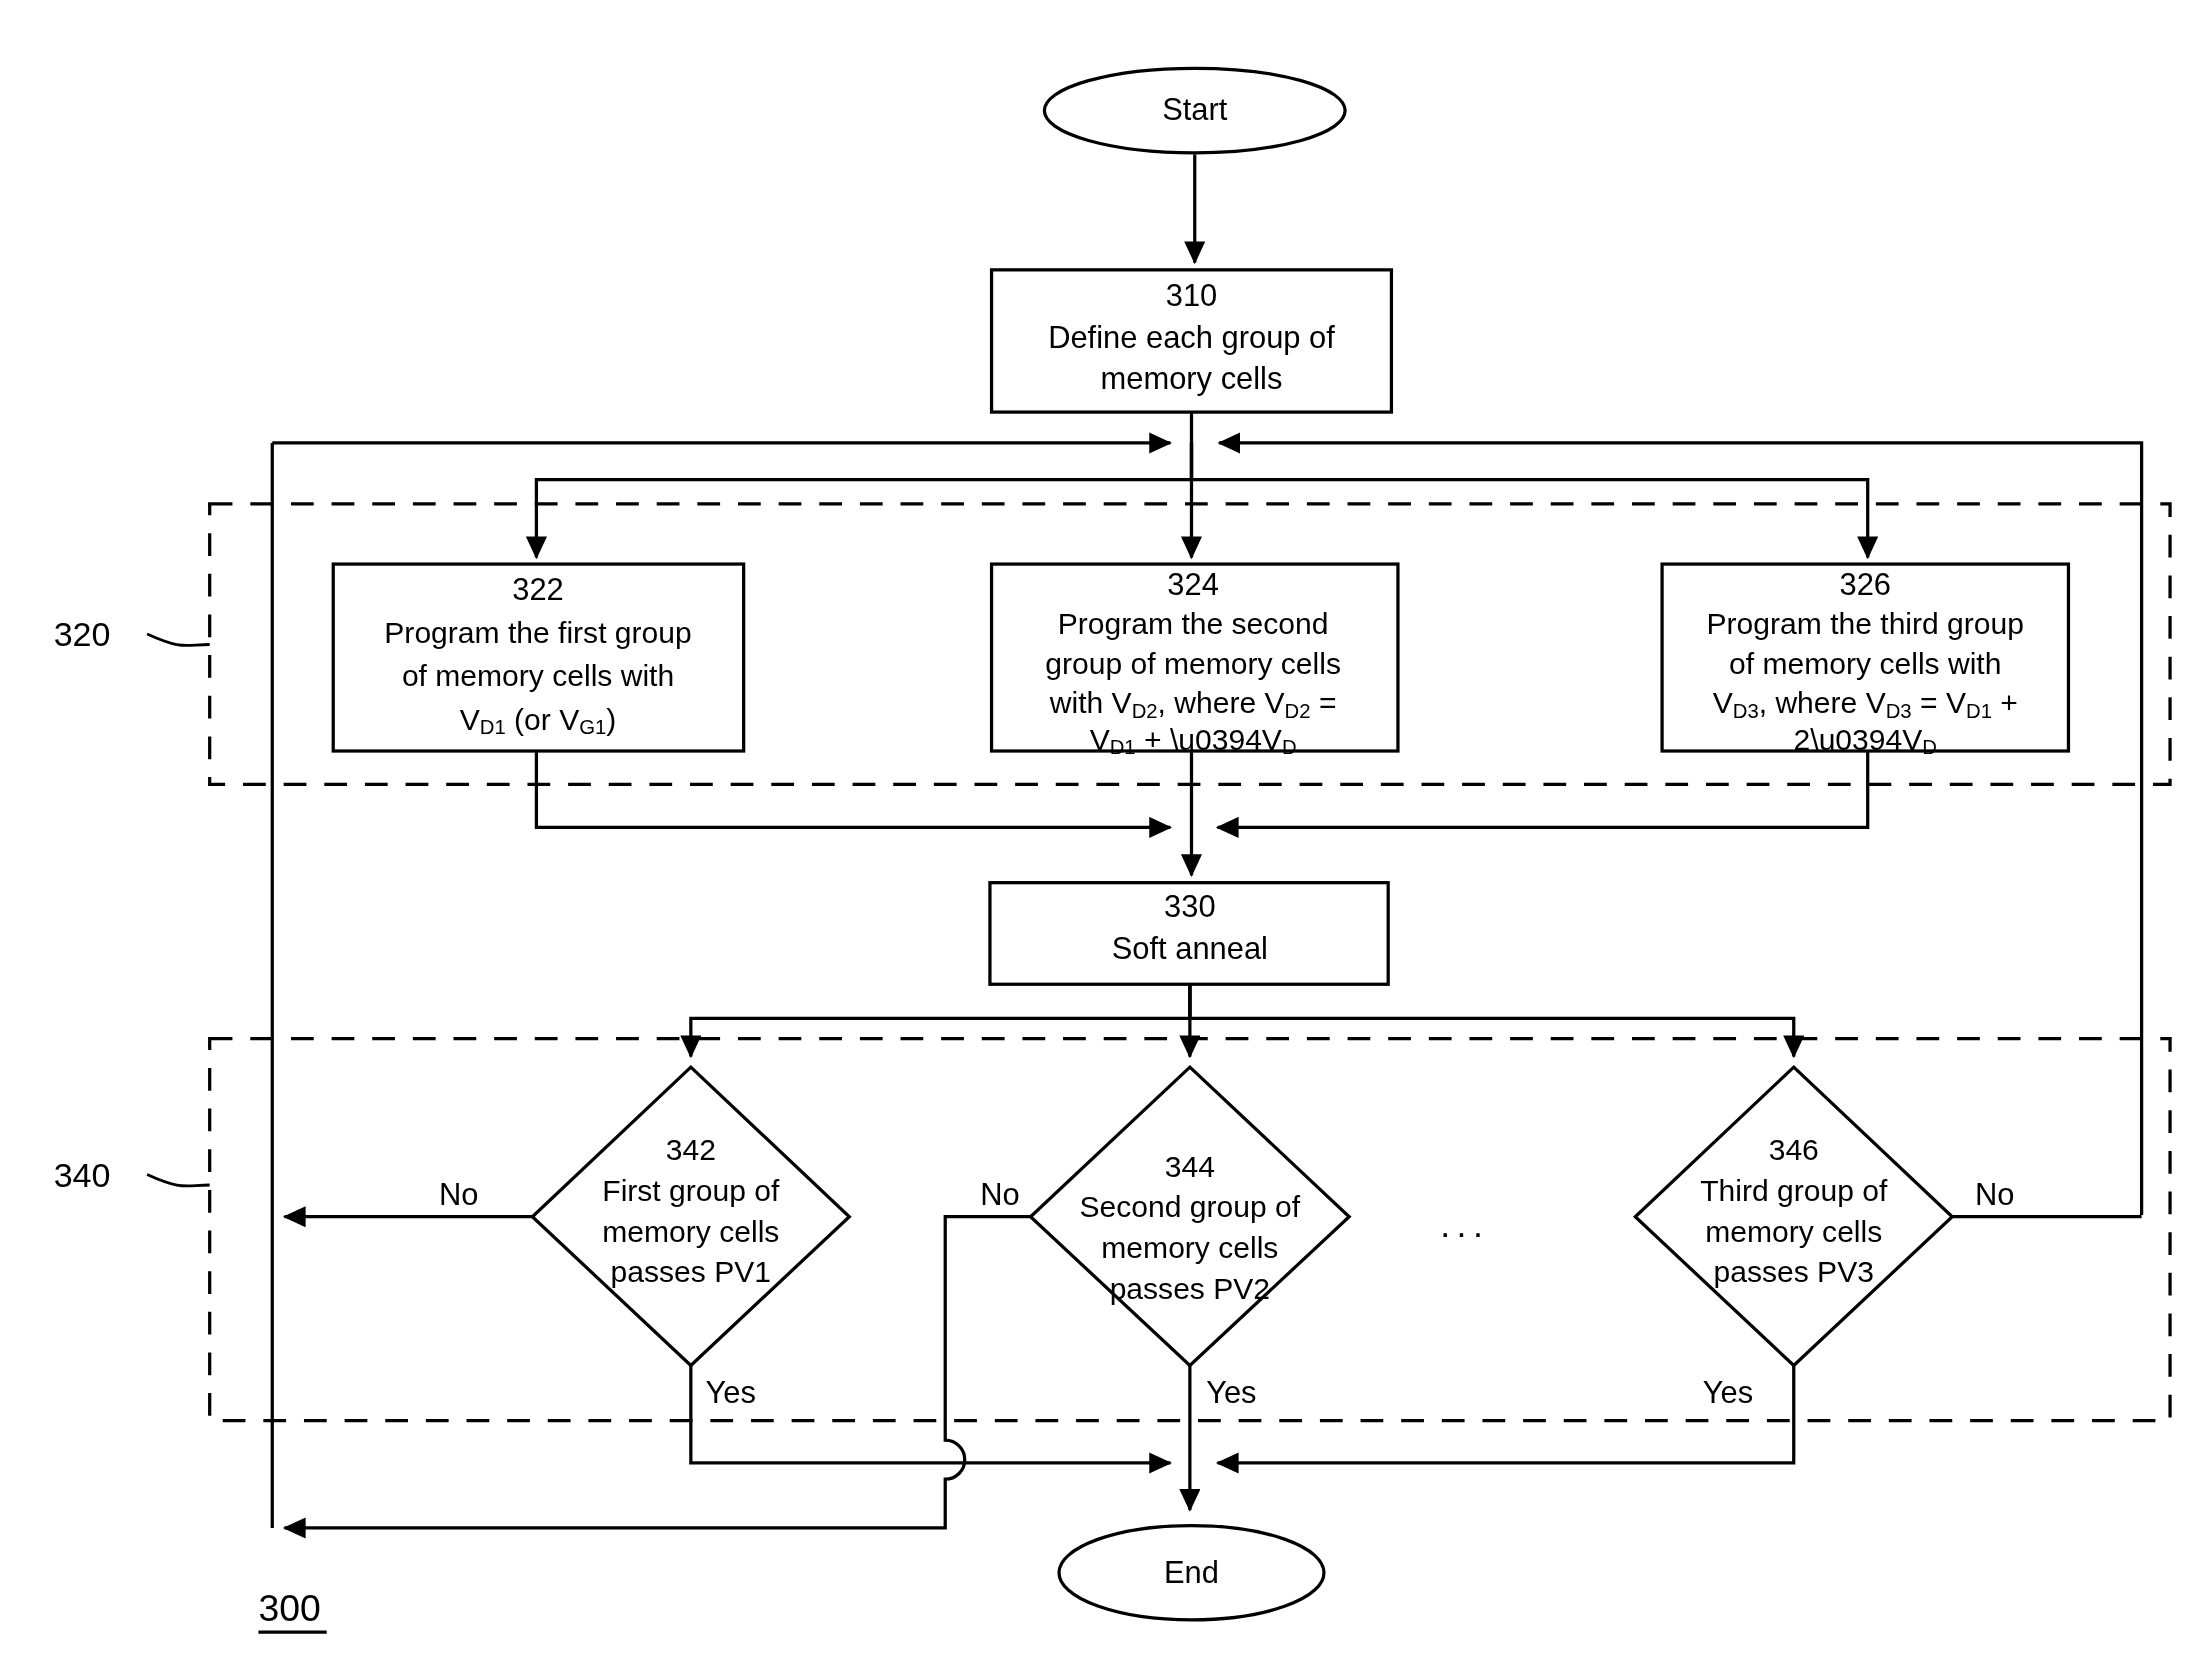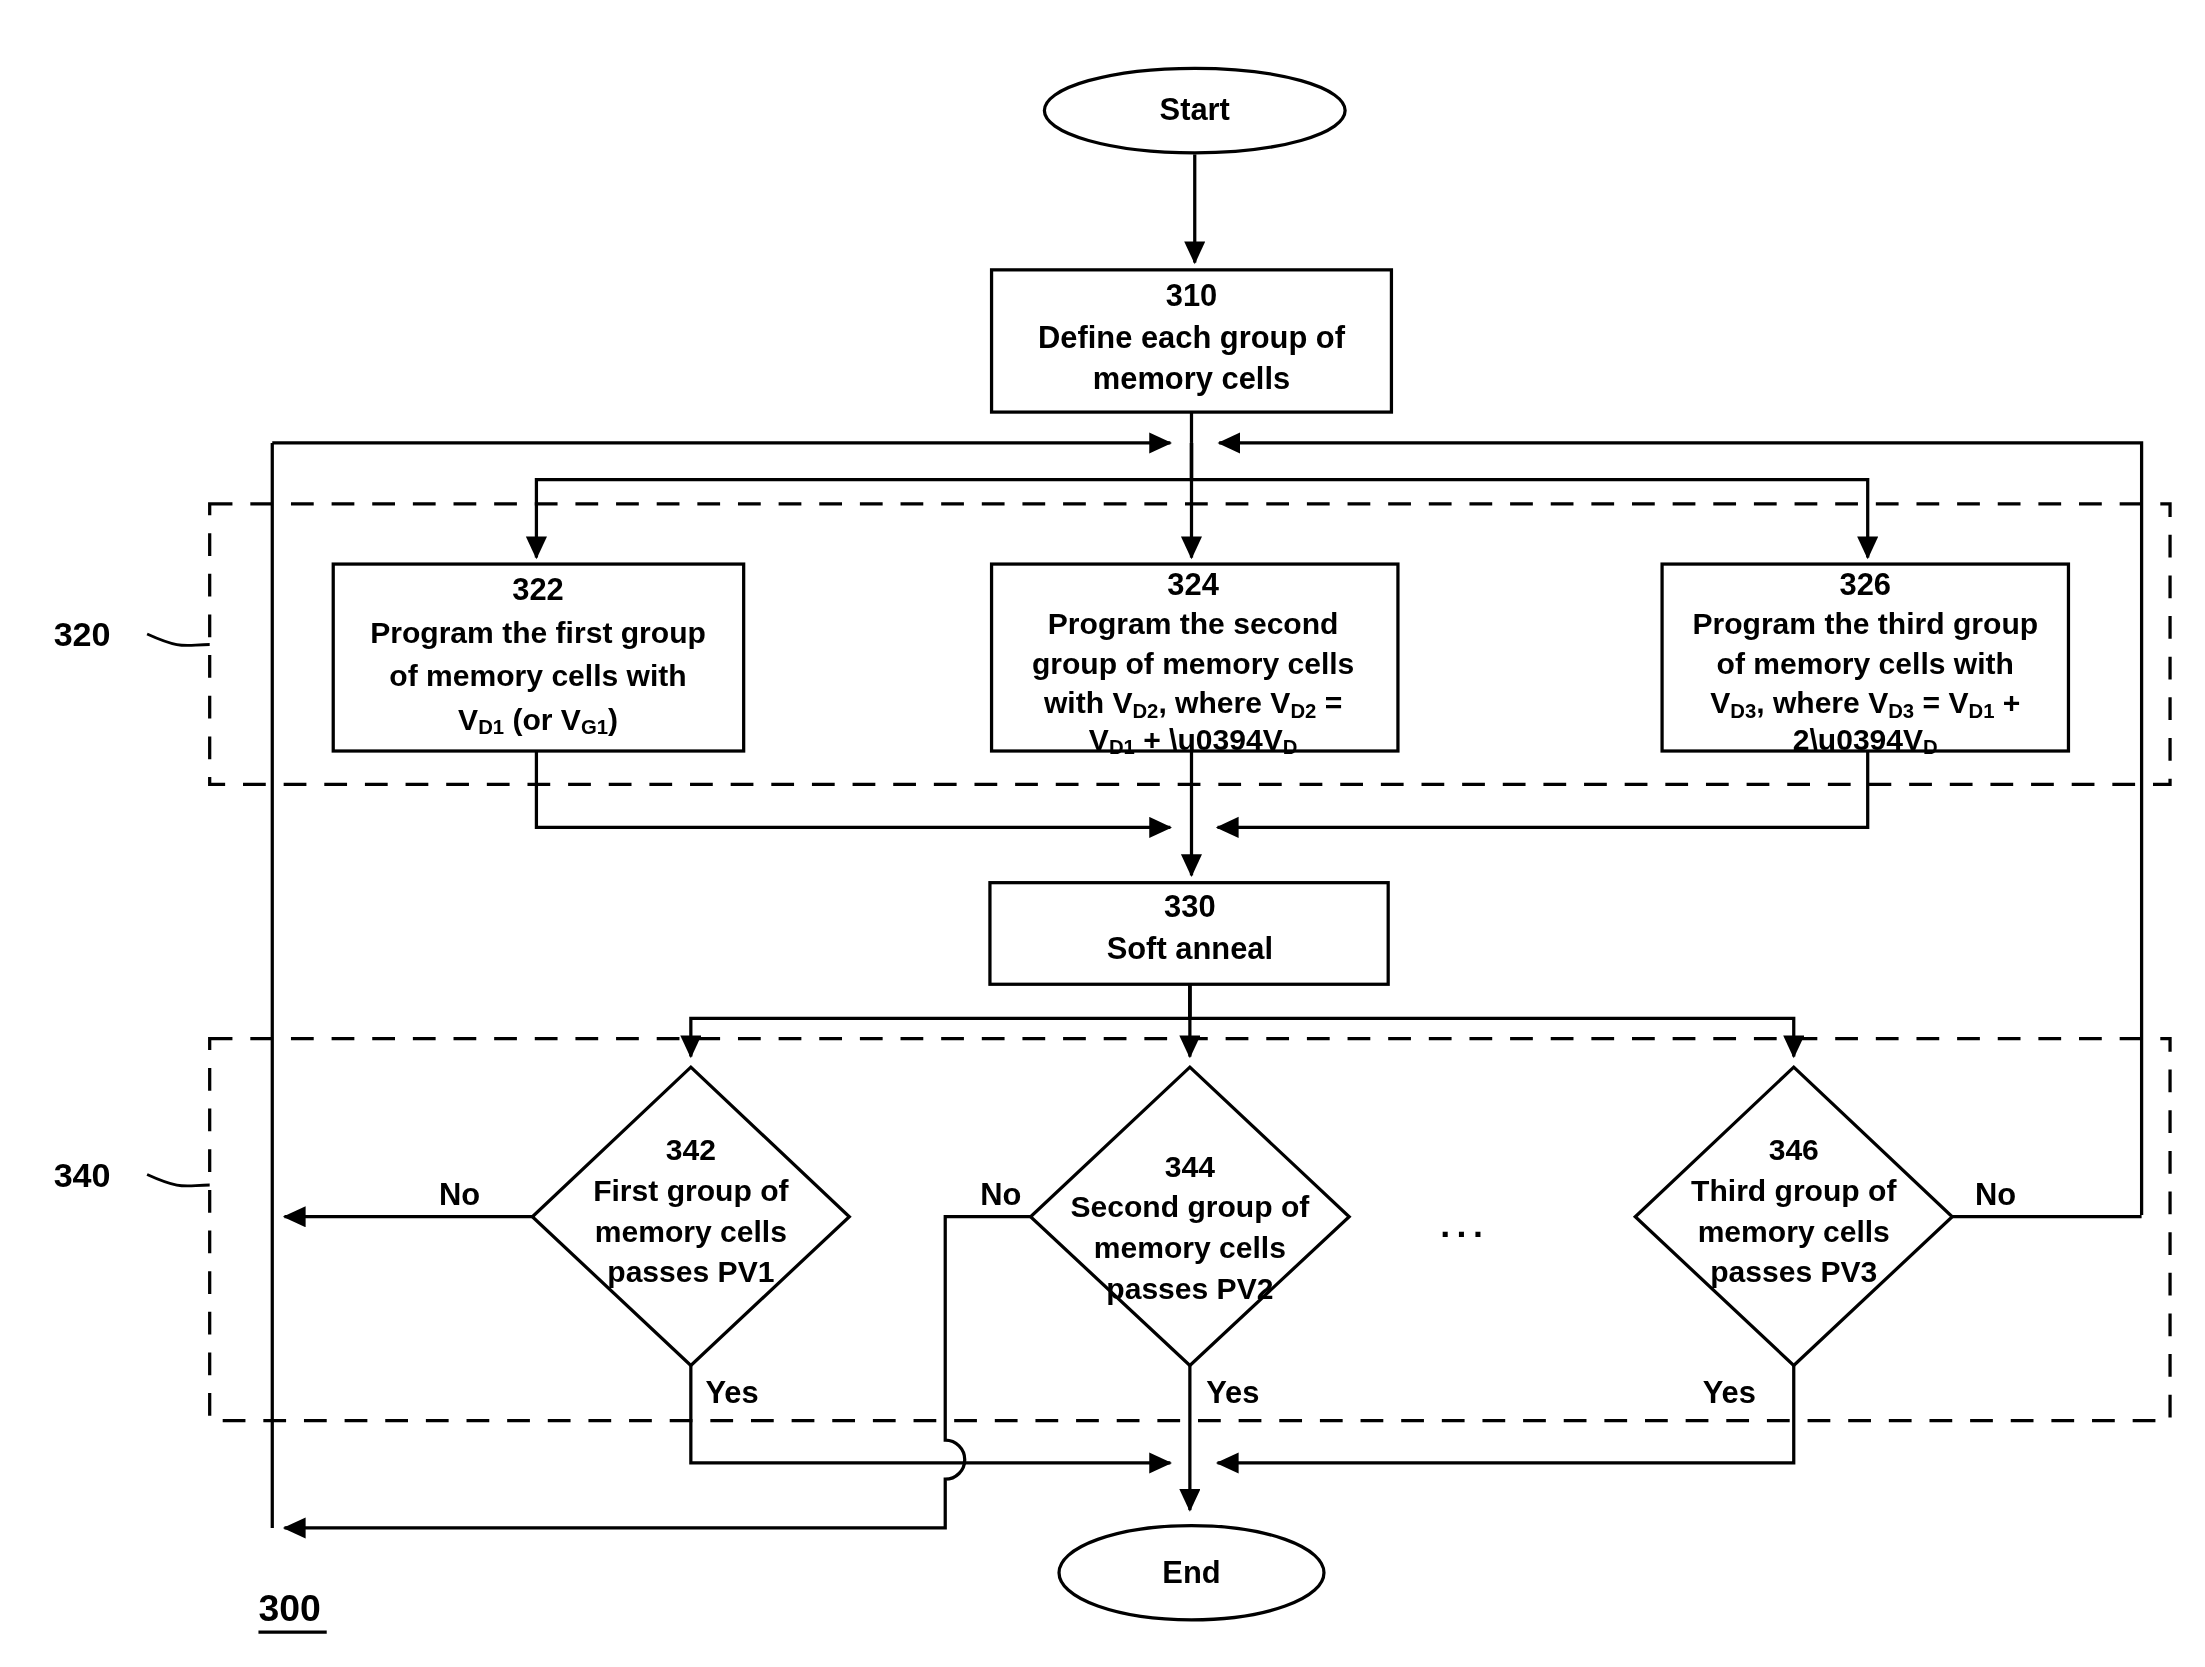--- a/index.html
+++ b/index.html
@@ -11,21 +11,20 @@
     width: 2205px;
     height: 1667px;
     font-family: "Liberation Sans", sans-serif;
     overflow: hidden;
   }
   #canvas {
     position: relative;
     width: 2205px;
     height: 1667px;
     background: #ffffff;
-    font-weight: bold;
   }
   #flow-svg {
     position: absolute;
     left: 0;
     top: 0;
     width: 2205px;
     height: 1667px;
   }
   .node-text {
     font-family: "Liberation Sans", sans-serif;

